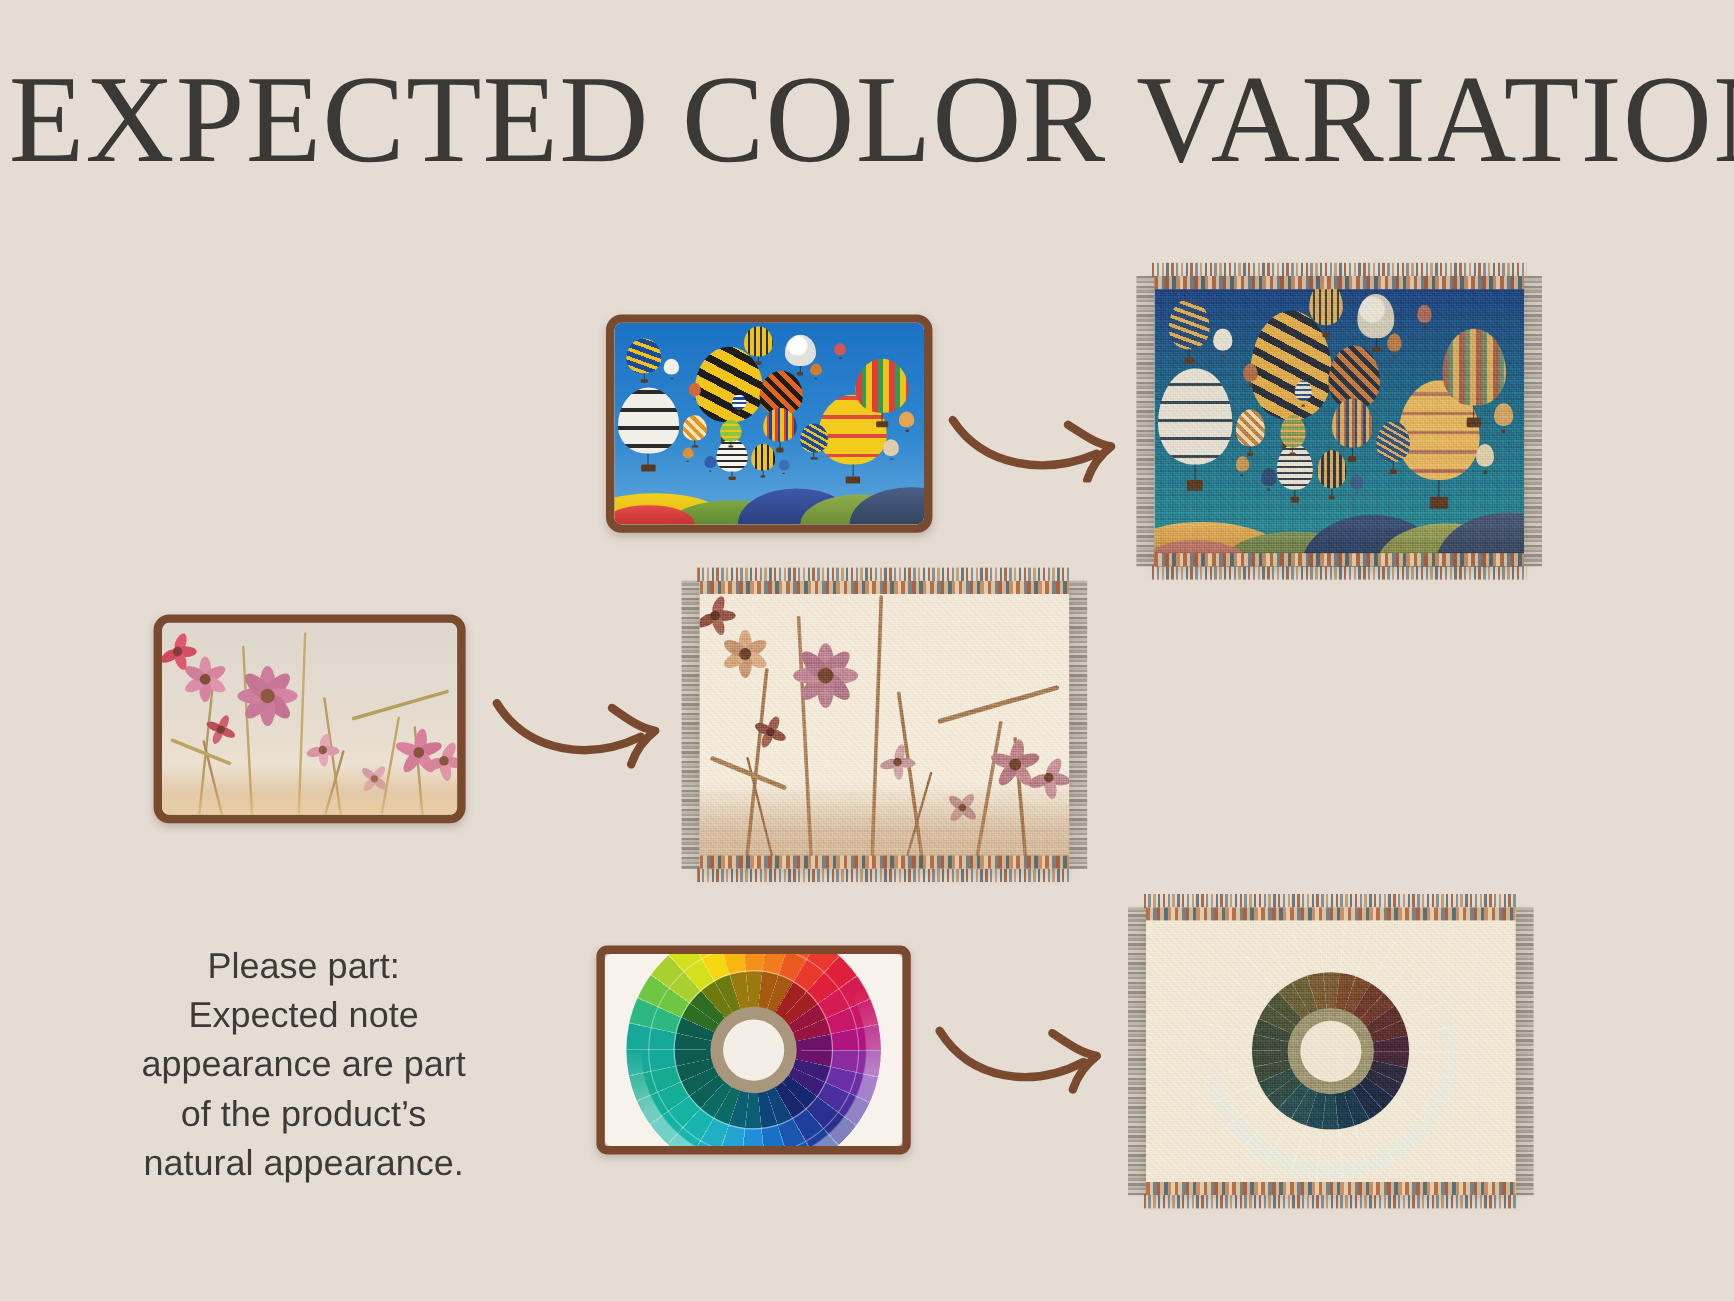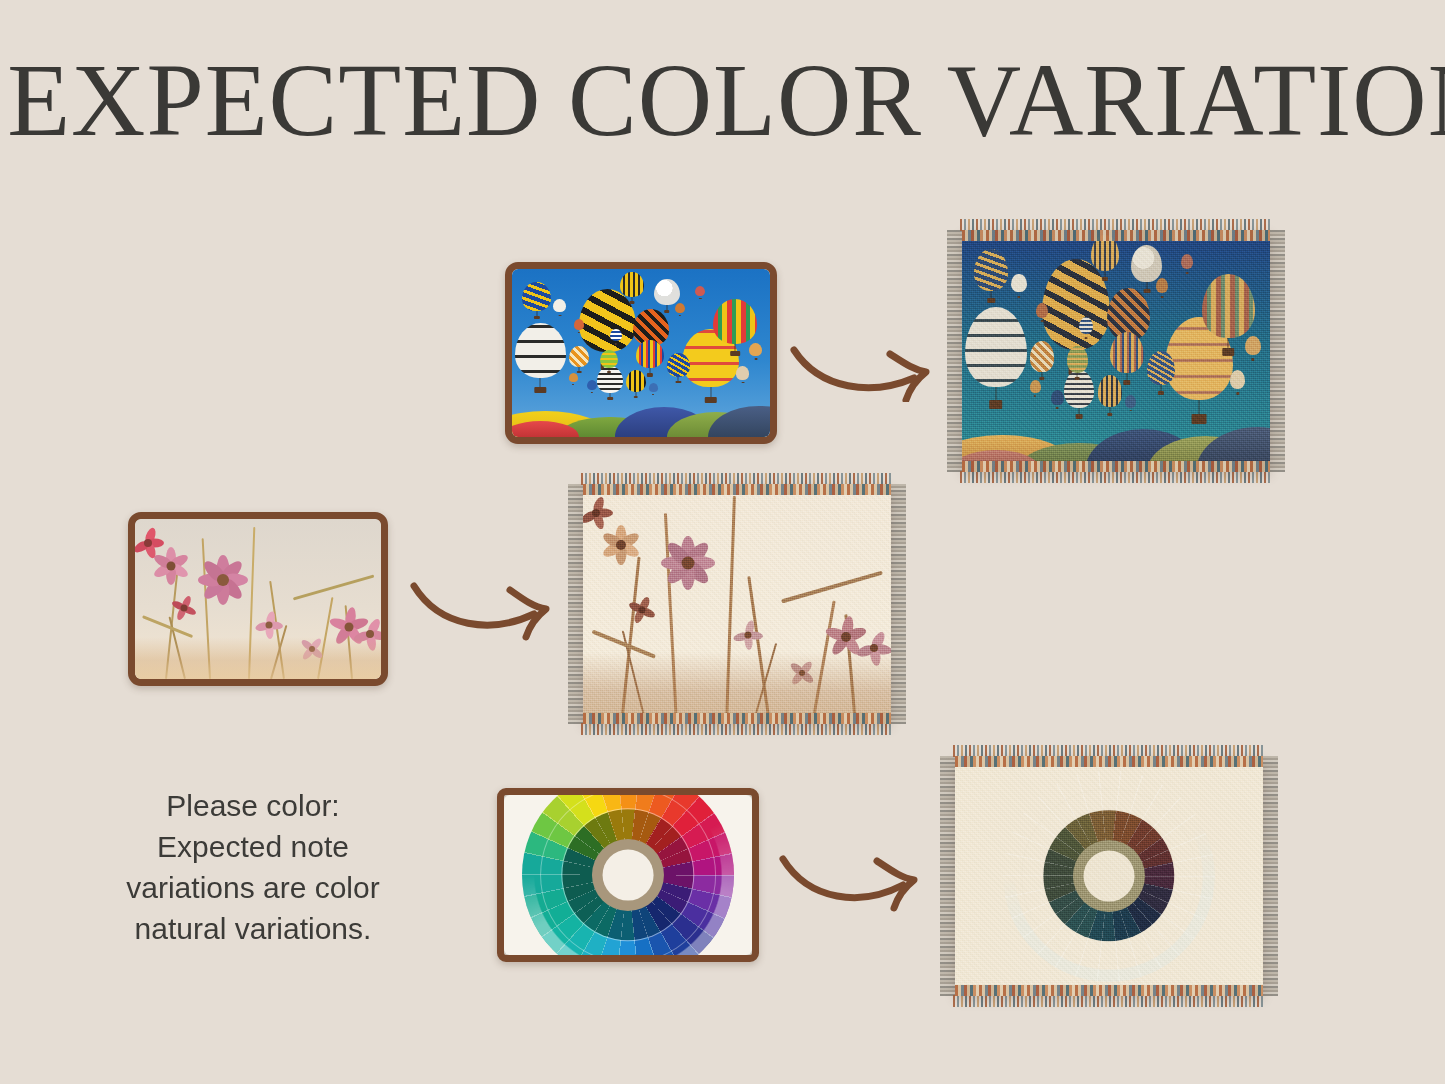--- a/index.html
+++ b/index.html
@@ -814,19 +814,20 @@
         </div>
       </div>
       <div class="weave-noise"></div>
       <div class="weave-tex"></div>
       <div class="band top"></div>
       <div class="band bottom"></div>
     </div>
   </div>
 
   <div class="note-text">
-    <div>Please color:</div>
+    <div>Please part:</div>
     <div>Expected note</div>
-    <div>variations are color</div>
-    <div>natural variations.</div>
+    <div>appearance are part</div>
+    <div>of the product’s</div>
+    <div>natural appearance.</div>
   </div>
 
 </div>
 
 </body></html>

